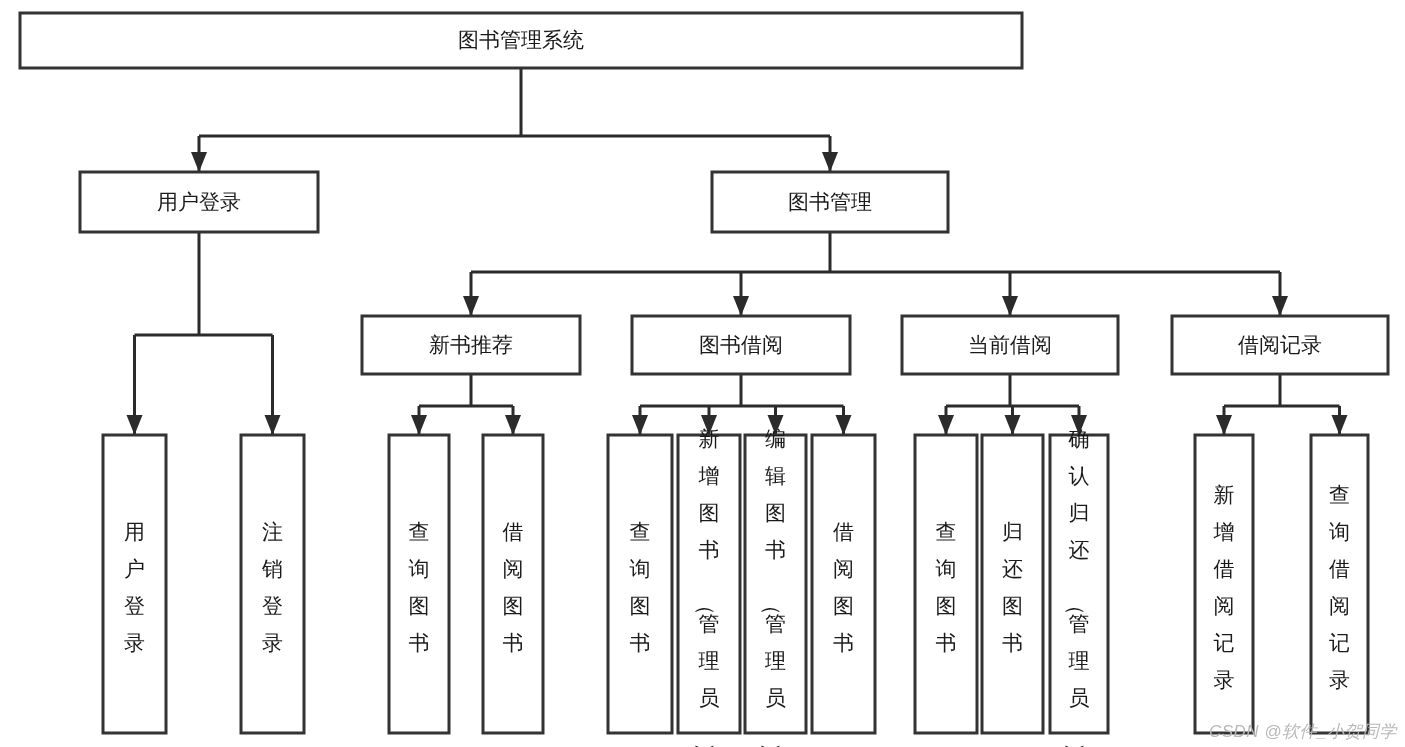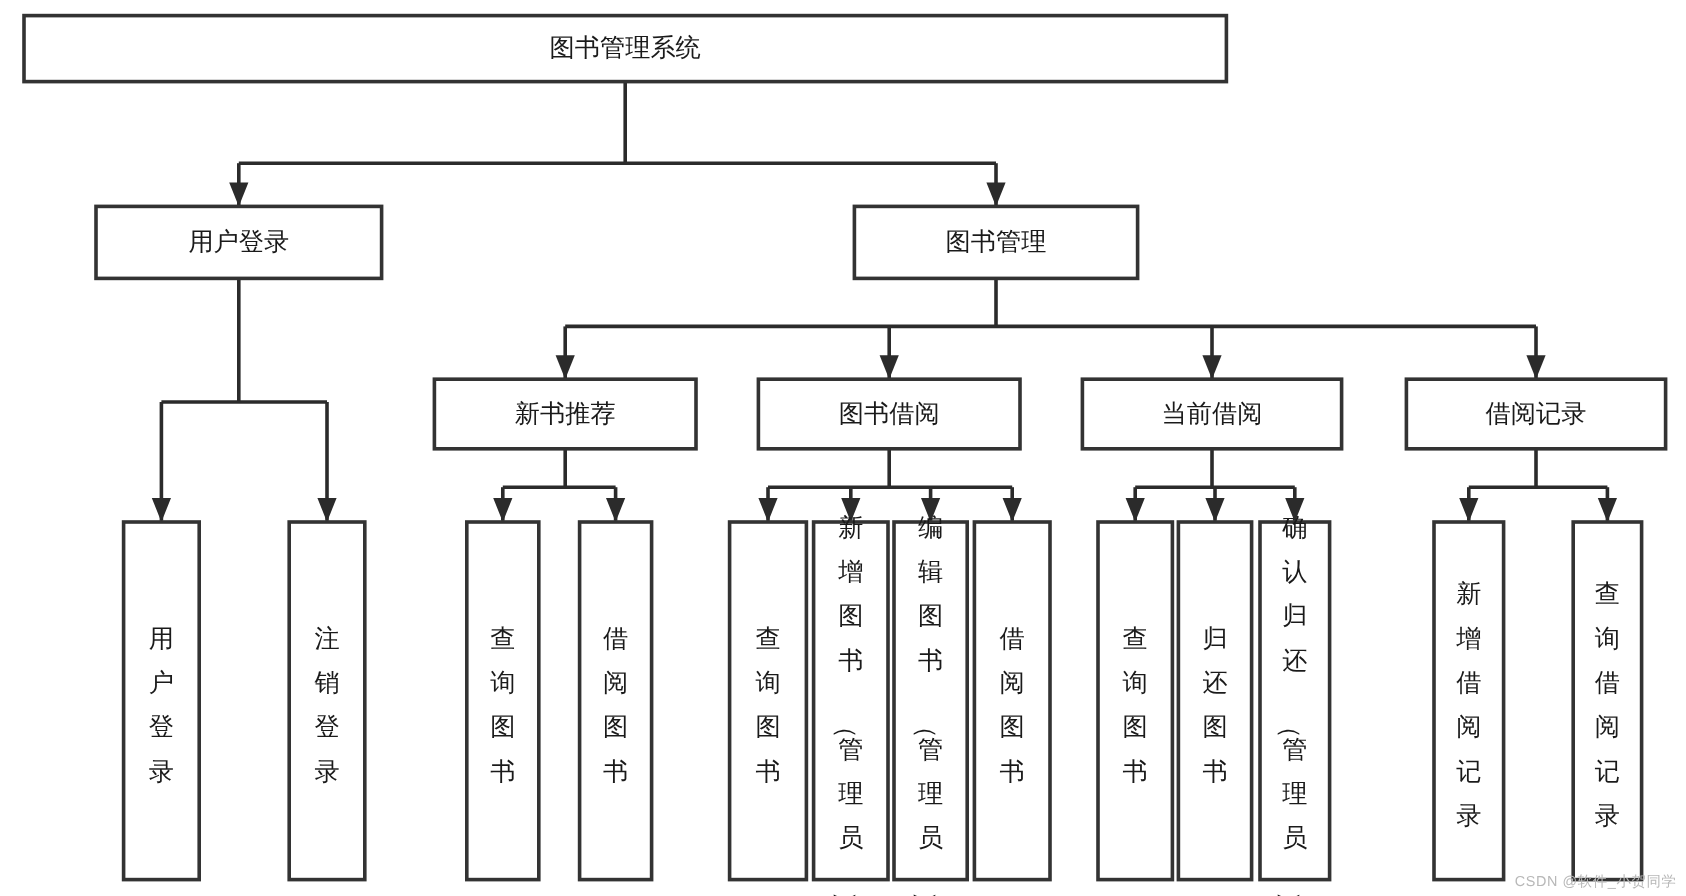--- a/index.html
+++ b/index.html
@@ -35,25 +35,26 @@
     fill:none;
     stroke-linecap:butt;
   }
   .arrow-head{ fill:#2b2b2b; }
 
   .watermark{
     position:absolute;
     right:8px;
     bottom:4px;
     font-family:"Liberation Sans","DejaVu Sans",sans-serif;
-    font-size:12px;
+    font-size:17px;
     color:#b8b8b8;
     white-space:nowrap;
     letter-spacing:0.5px;
     user-select:none;
+    font-style:italic;
   }
 </style>
 </head>
 <body>
 
 <div id="diagram-root">
   <svg id="diagram-canvas" viewBox="0 0 1405 747" xmlns="http://www.w3.org/2000/svg">
     <g id="connectors-layer">
         <g>
           <path d="M 521 68 L 521 136" class="connector"></path>

